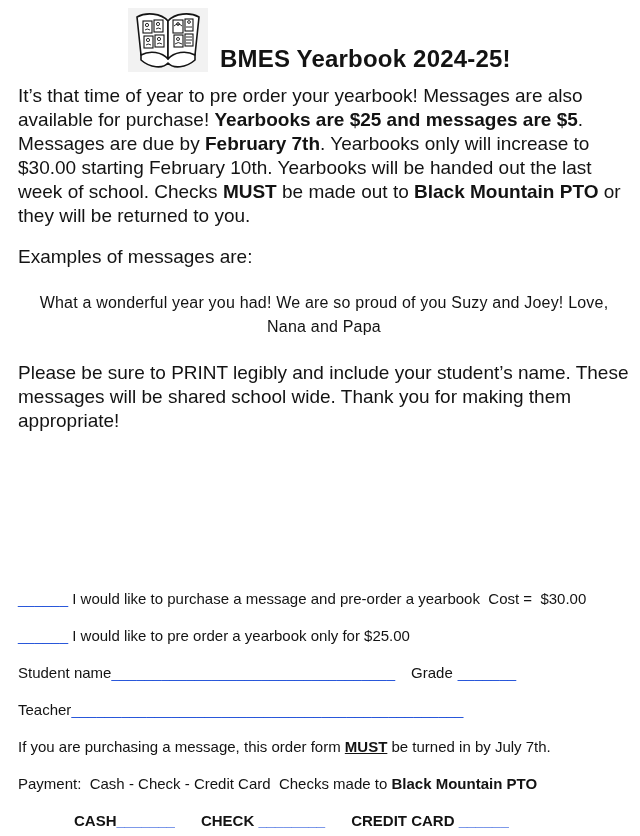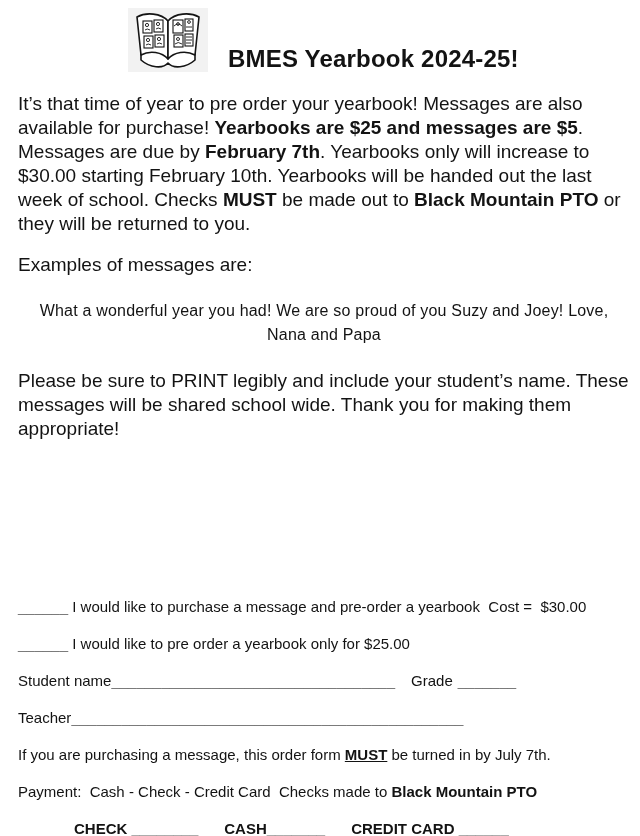--- a/index.html
+++ b/index.html
@@ -4,21 +4,21 @@
 <style>
   html, body { margin:0; padding:0; }
   body {
     width:640px; height:836px; background:#ffffff; overflow:hidden;
     font-family:"Liberation Sans", sans-serif; color:#131313;
     -webkit-font-smoothing:antialiased;
   }
   .doc { padding:8px 10px 0 18px; }
 
   
-  .header { display:flex; align-items:flex-end; gap:20px; height:64px; margin-bottom:20px; }
+  .header { display:flex; align-items:flex-end; gap:12px; height:64px; margin-bottom:12px; }
   .logo { margin-left:110px; width:80px; height:64px; }
   .logo svg { display:block; }
   .title { font-size:24px; font-weight:bold; margin:0; letter-spacing:.2px; line-height:26px; }
 
   
   .body-text { font-size:19px; line-height:24px; margin:0; }
   .pre { white-space:pre-wrap; }
   .b { font-weight:bold; }
   .u { text-decoration:underline; }
   .examples-heading { margin-top:17px; }
@@ -32,21 +32,21 @@
   .write-lines { margin-top:0; }
   .wline {
     height:35px; display:flex; align-items:flex-end;
     overflow:hidden; white-space:nowrap;
     font-size:15px; line-height:15px; color:#2a2a2a;
   }
 
   
   .form-line { font-size:15px; line-height:24px; margin:13px 0 0 0; }
   .opt1 { margin-top:14px; }
-  .blank { letter-spacing:0; color:#737373; }
+  .blank { letter-spacing:0; color:#1d4ed8; }
   .grade-label { margin-left:16px; }
   .grade-blank { margin-left:5px; }
 
   .payment-row {
     display:flex; gap:26px; padding-left:56px; margin-top:13px;
     font-size:15px; line-height:24px; font-weight:bold; white-space:pre;
   }
 </style>
 </head>
 <body>
@@ -116,18 +116,18 @@
 
   <p class="form-line"><span>Student name</span><span class="blank">__________________________________</span><span class="grade-label">Grade</span><span class="blank grade-blank">_______</span></p>
 
   <p class="form-line"><span>Teacher</span><span class="blank">_______________________________________________</span></p>
 
   <p class="form-line pre"><span>If you are purchasing a message, this order form </span><span class="b u">MUST</span><span> be turned in by July 7th.</span></p>
 
   <p class="form-line pre"><span>Payment:  Cash - Check - Credit Card  Checks made to </span><span class="b">Black Mountain PTO</span></p>
 
   <div class="payment-row">
+    <span><span>CASH</span><span class="blank">_______</span></span>
     <span><span>CHECK </span><span class="blank">________</span></span>
-    <span><span>CASH</span><span class="blank">_______</span></span>
     <span><span>CREDIT CARD </span><span class="blank">______</span></span>
   </div>
 
 </div>
 
 </body></html>

